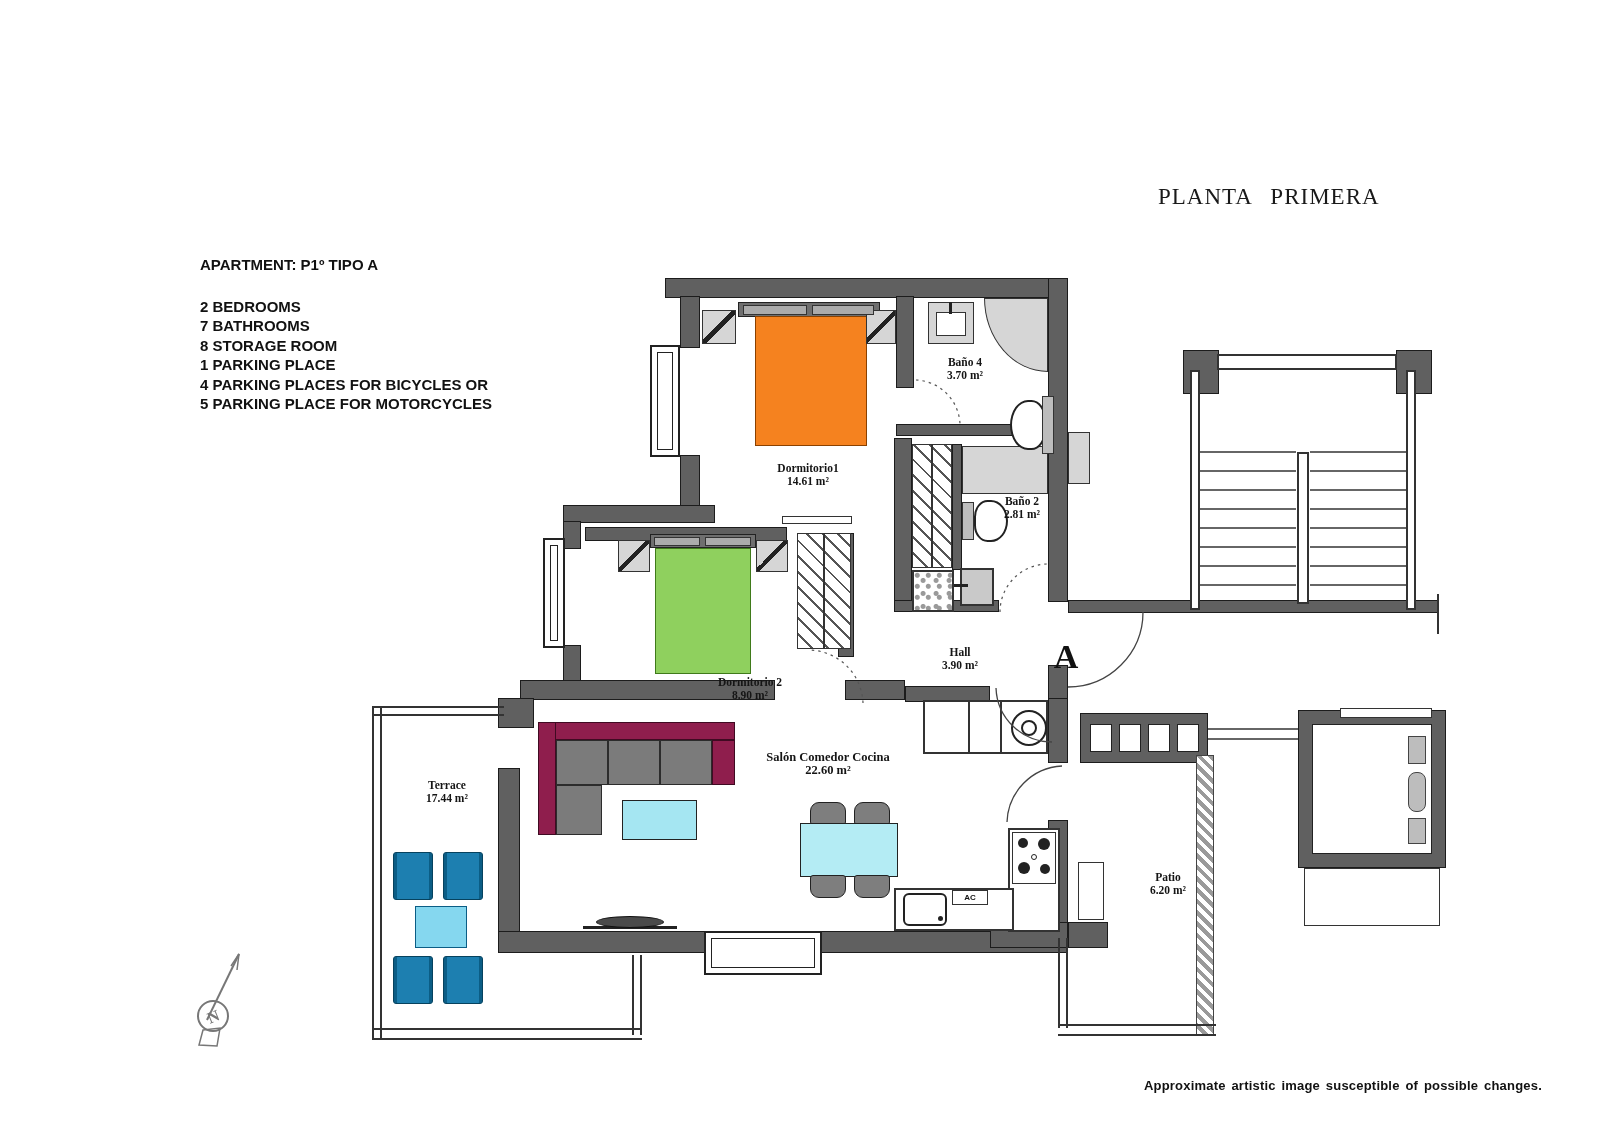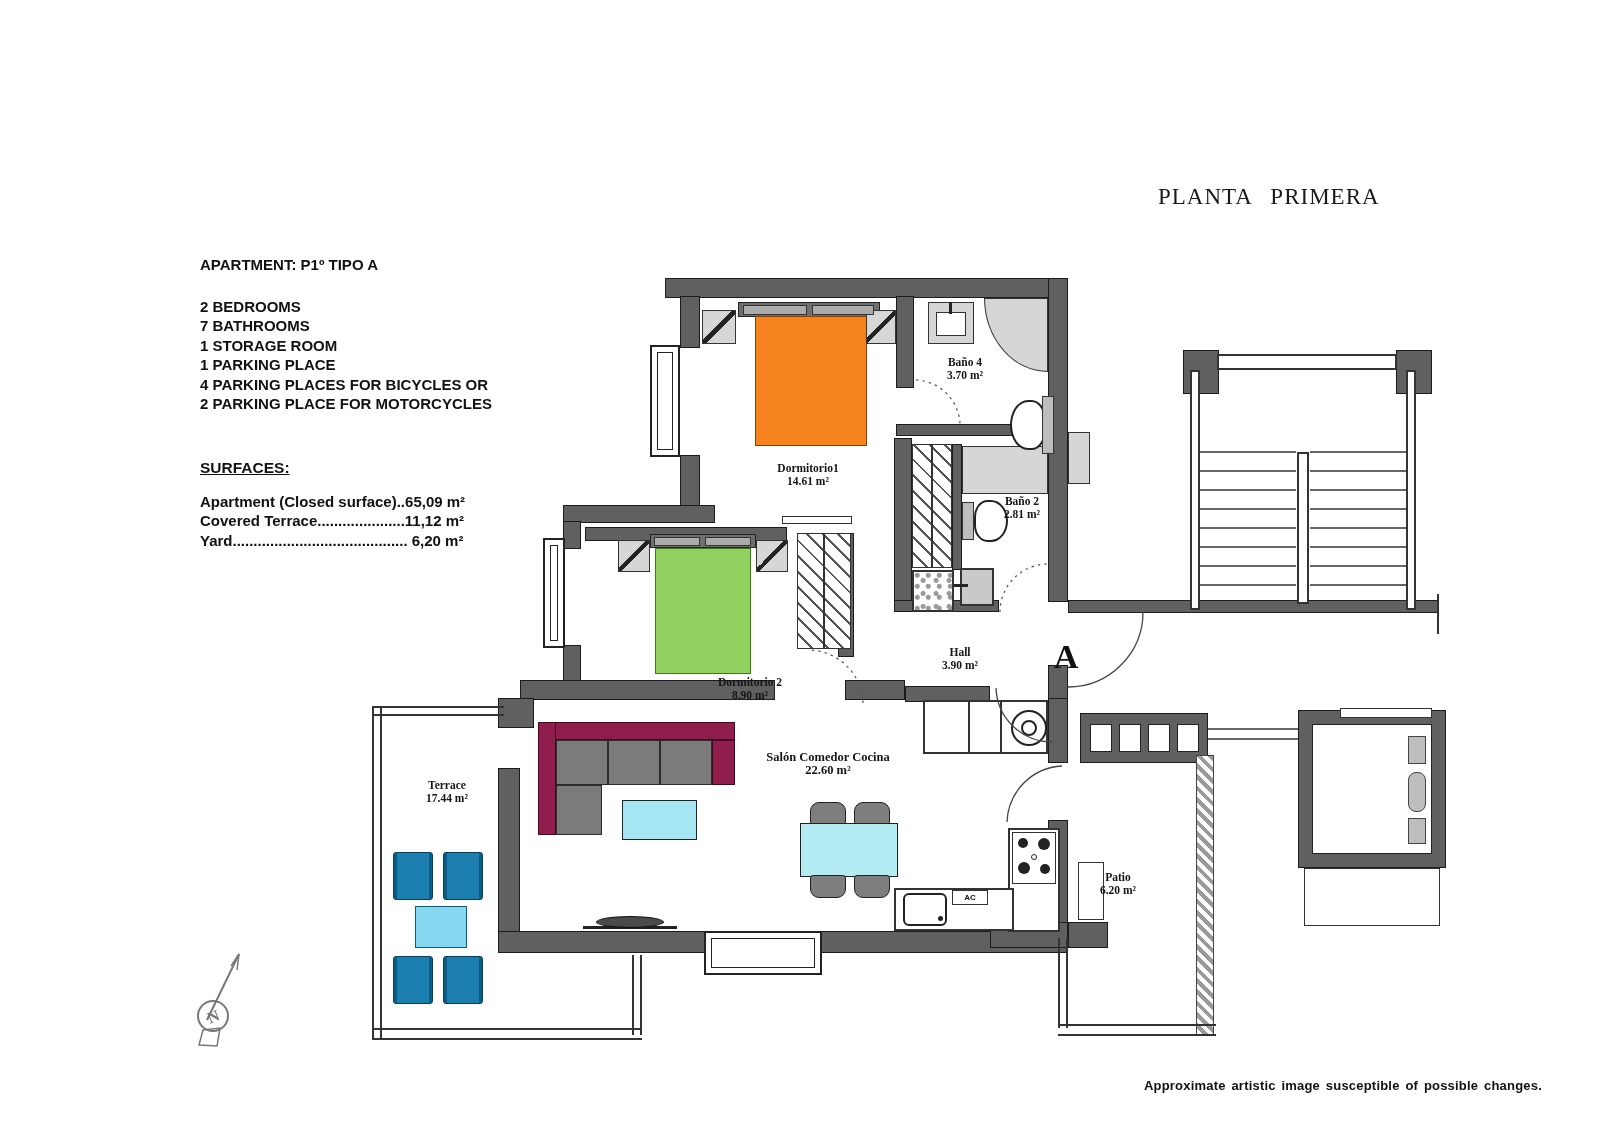--- a/index.html
+++ b/index.html
@@ -53,33 +53,27 @@
 
 <div id="canvas">
 
   <div id="title">PLANTA PRIMERA</div>
 
   <div id="infoblock">
     <div>APARTMENT: P1º TIPO A</div>
     <div class="features">
       <div>2 BEDROOMS</div>
       <div>7 BATHROOMS</div>
-      <div>1 STORAGE ROOM</div>
+      <div>8 STORAGE ROOM</div>
       <div>1 PARKING PLACE</div>
       <div>4 PARKING PLACES FOR BICYCLES OR</div>
-      <div>2 PARKING PLACE FOR MOTORCYCLES</div>
+      <div>5 PARKING PLACE FOR MOTORCYCLES</div>
     </div>
   </div>
 
-  <div id="surfblock">
-    <div class="heading">SURFACES:</div>
-    <div>Apartment (Closed surface)..65,09 m²</div>
-    <div>Covered Terrace.....................11,12 m²</div>
-    <div>Yard.......................................... 6,20 m²</div>
-  </div>
 
   <div id="footnote">Approximate artistic image susceptible of possible changes.</div>
 
   <div class="wall" style="left:665px;top:278px;width:403px;height:20px"></div>
   <div class="wall" style="left:680px;top:296px;width:20px;height:52px"></div>
   <div class="wall" style="left:680px;top:455px;width:20px;height:68px"></div>
   <div class="win" style="left:650px;top:345px;width:30px;height:112px"></div>
 
   <div class="wall" style="left:563px;top:505px;width:152px;height:18px"></div>
   <div class="wall" style="left:563px;top:521px;width:18px;height:28px"></div>
@@ -240,21 +234,21 @@
     <div>3.90 m²</div>
   </div>
   <div class="rlabel" style="left:828px;top:764px;font-size:12.5px">
     <div>Salón Comedor Cocina</div>
     <div>22.60 m²</div>
   </div>
   <div class="rlabel" style="left:447px;top:792px">
     <div>Terrace</div>
     <div>17.44 m²</div>
   </div>
-  <div class="rlabel" style="left:1118px;top:884px">
+  <div class="rlabel" style="left:1168px;top:884px">
     <div>Patio</div>
     <div>6.20 m²</div>
   </div>
 
   <div id="entranceA">A</div>
 
   <svg class="overlay" width="1600" height="1131" viewBox="0 0 1600 1131">
 
     <g stroke="#333" stroke-width="1.5">
       <line x1="1200" y1="452" x2="1296" y2="452"></line>

